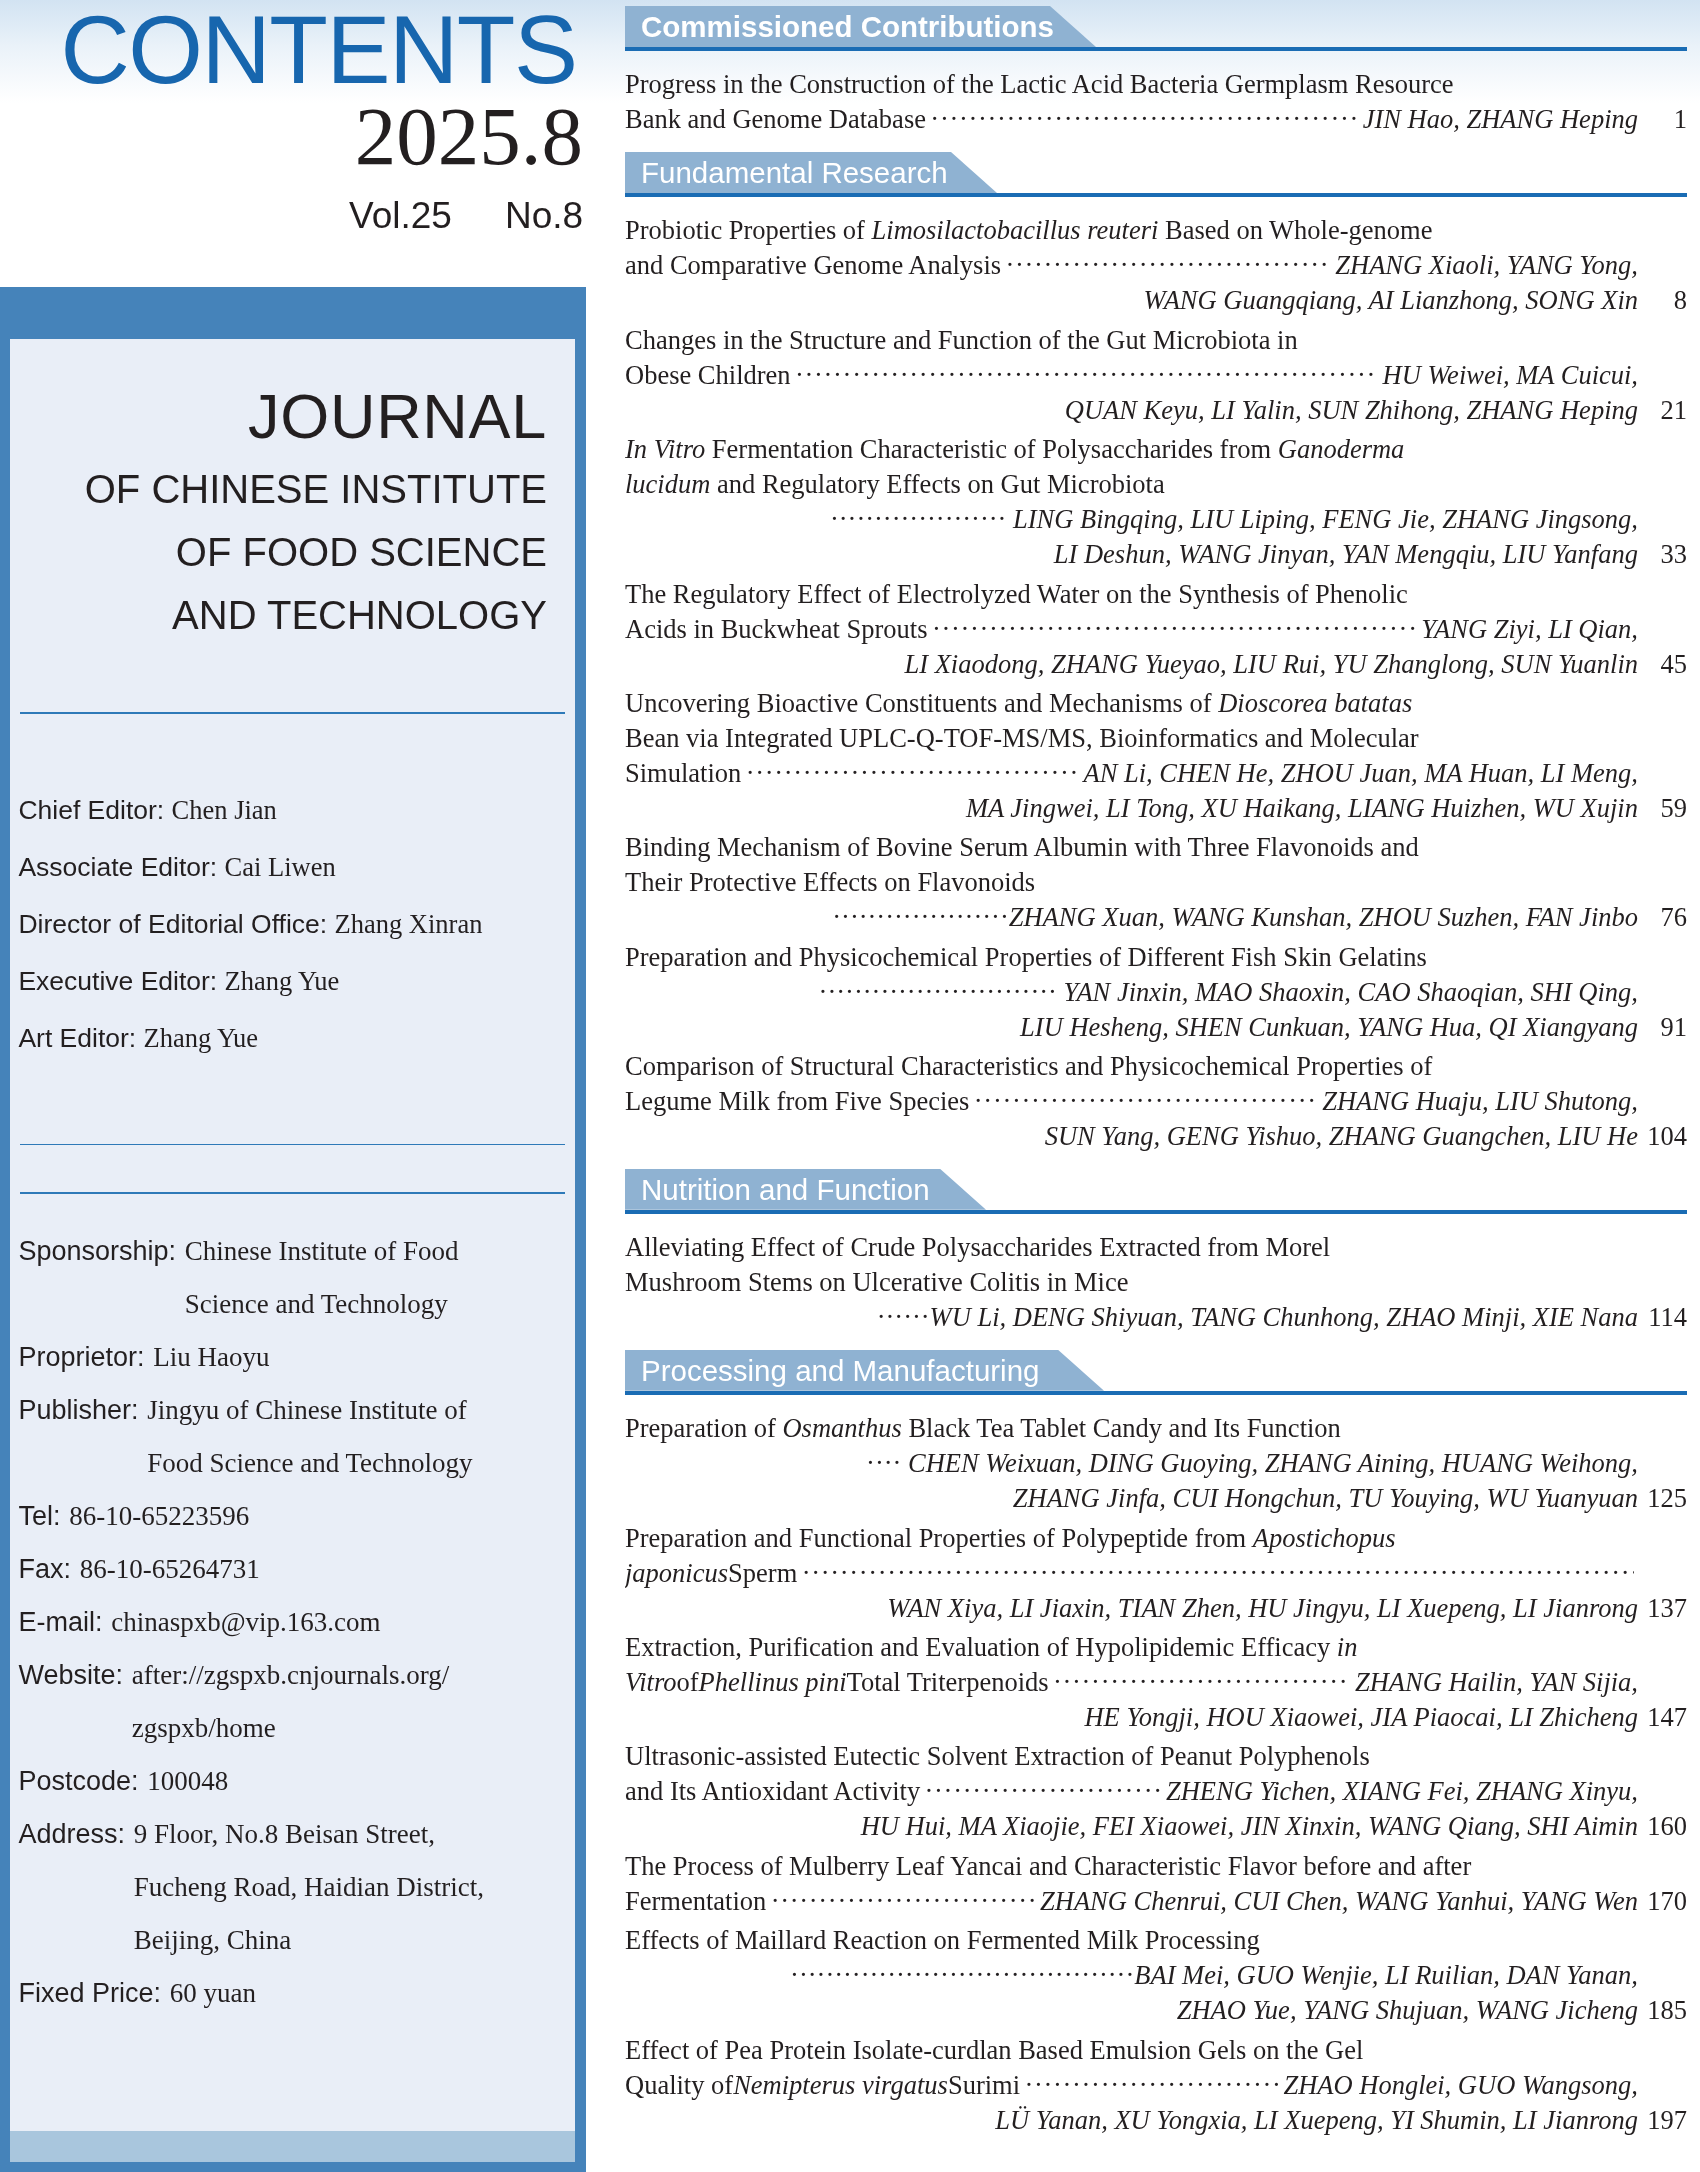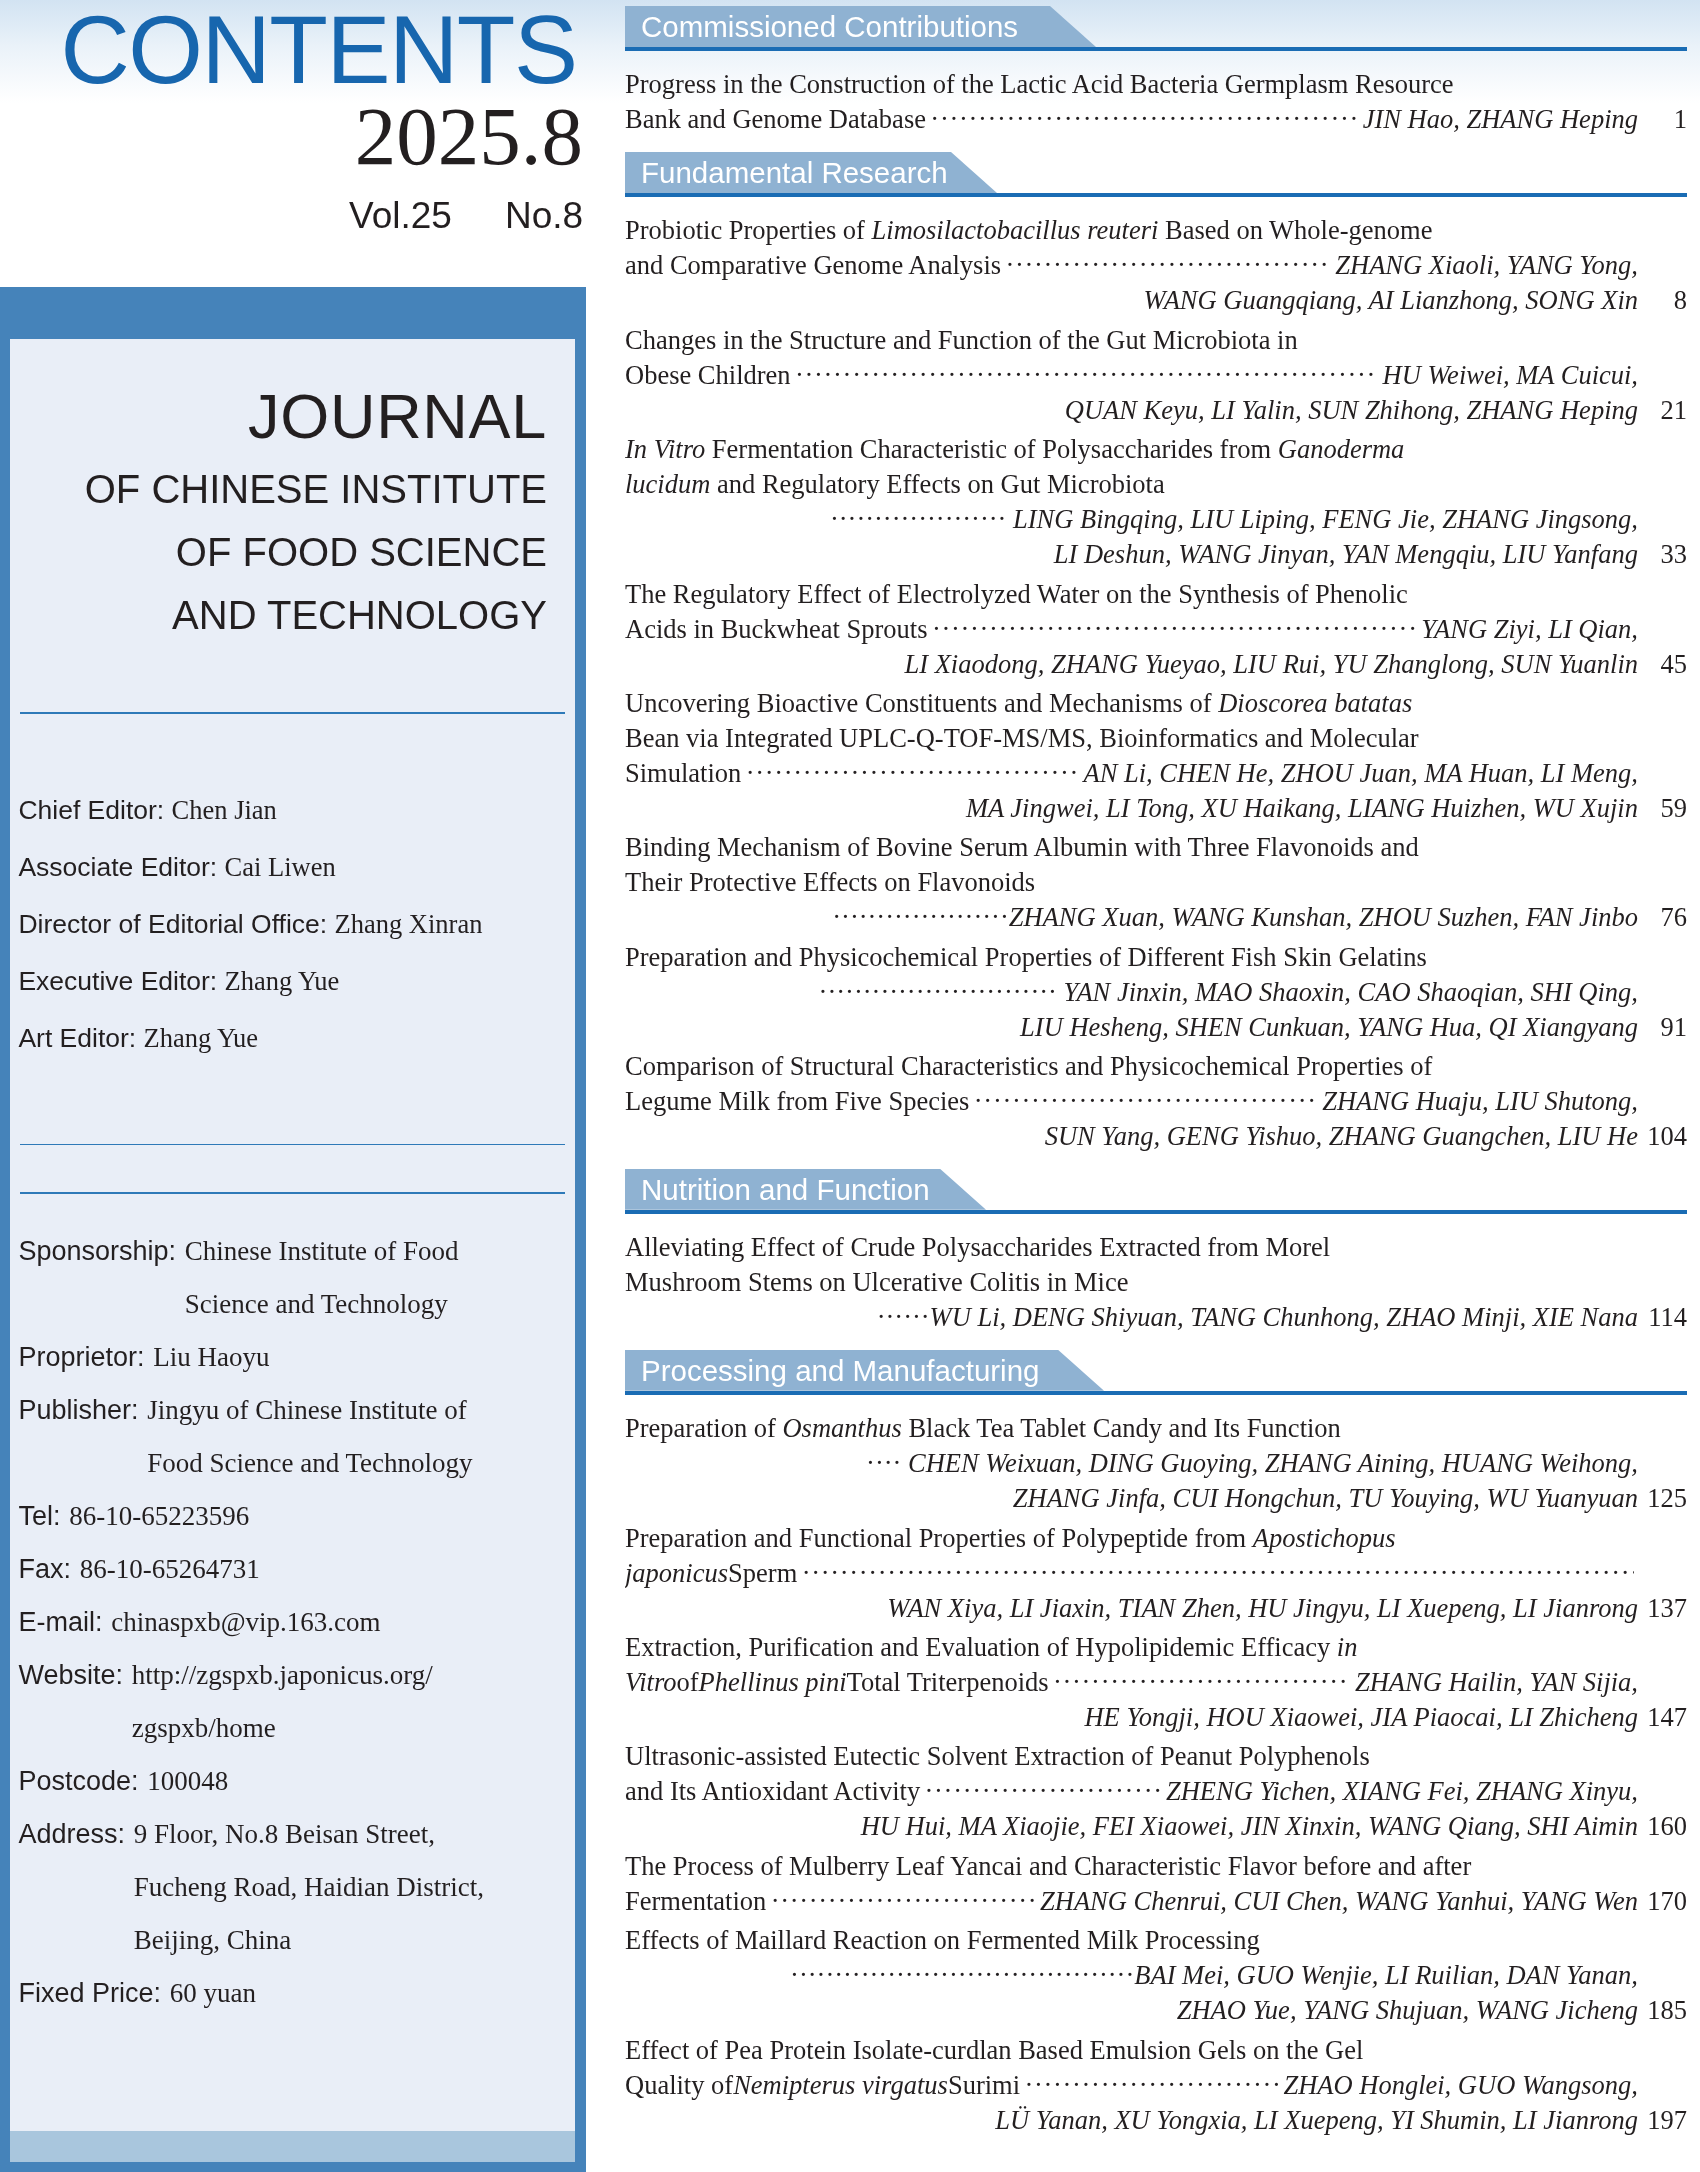--- a/index.html
+++ b/index.html
@@ -75,21 +75,21 @@
   }
   .section{}
   .banner{
     height:41px;line-height:41px;margin-top:14.7px;
     background:#8fb2d2;color:#ffffff;
     font-size:29.5px;padding-left:16px;box-sizing:border-box;
     clip-path:polygon(0 0, calc(100% - 46px) 0, 100% 100%, 0 100%);
     white-space:nowrap;
   }
   .section:first-child .banner{margin-top:0;}
-  .section:nth-of-type(1) .banner{width:471px;}
+  .section:nth-of-type(1) .banner{width:471px;font-weight:bold;}
   .section:nth-of-type(2) .banner{width:372px;}
   .section:nth-of-type(3) .banner{width:361px;}
   .section:nth-of-type(4) .banner{width:479px;}
   .rule{height:4.4px;background:#1a6cb4;width:100%;}
   .articles{padding-top:16px;}
   .article{margin-bottom:4.4px;}
   .line{display:flex;height:35px;line-height:35px;
     font-family:"Liberation Serif",serif;font-size:26.5px;}
   .content{flex:1;min-width:0;white-space:nowrap;overflow:hidden;}
   .content.l{text-align:left;}
@@ -165,21 +165,21 @@
           </div>
           <div class="info-row">
             <span class="lab">E-mail:</span>
             <div class="valwrap">
               <span class="val">chinaspxb@vip.163.com</span>
             </div>
           </div>
           <div class="info-row">
             <span class="lab">Website:</span>
             <div class="valwrap">
-              <span class="val">http://zgspxb.japonicus.org/</span>
+              <span class="val">after://zgspxb.cnjournals.org/</span>
               <div class="cont-line">zgspxb/home</div>
             </div>
           </div>
           <div class="info-row">
             <span class="lab">Postcode:</span>
             <div class="valwrap">
               <span class="val">100048</span>
             </div>
           </div>
           <div class="info-row">

